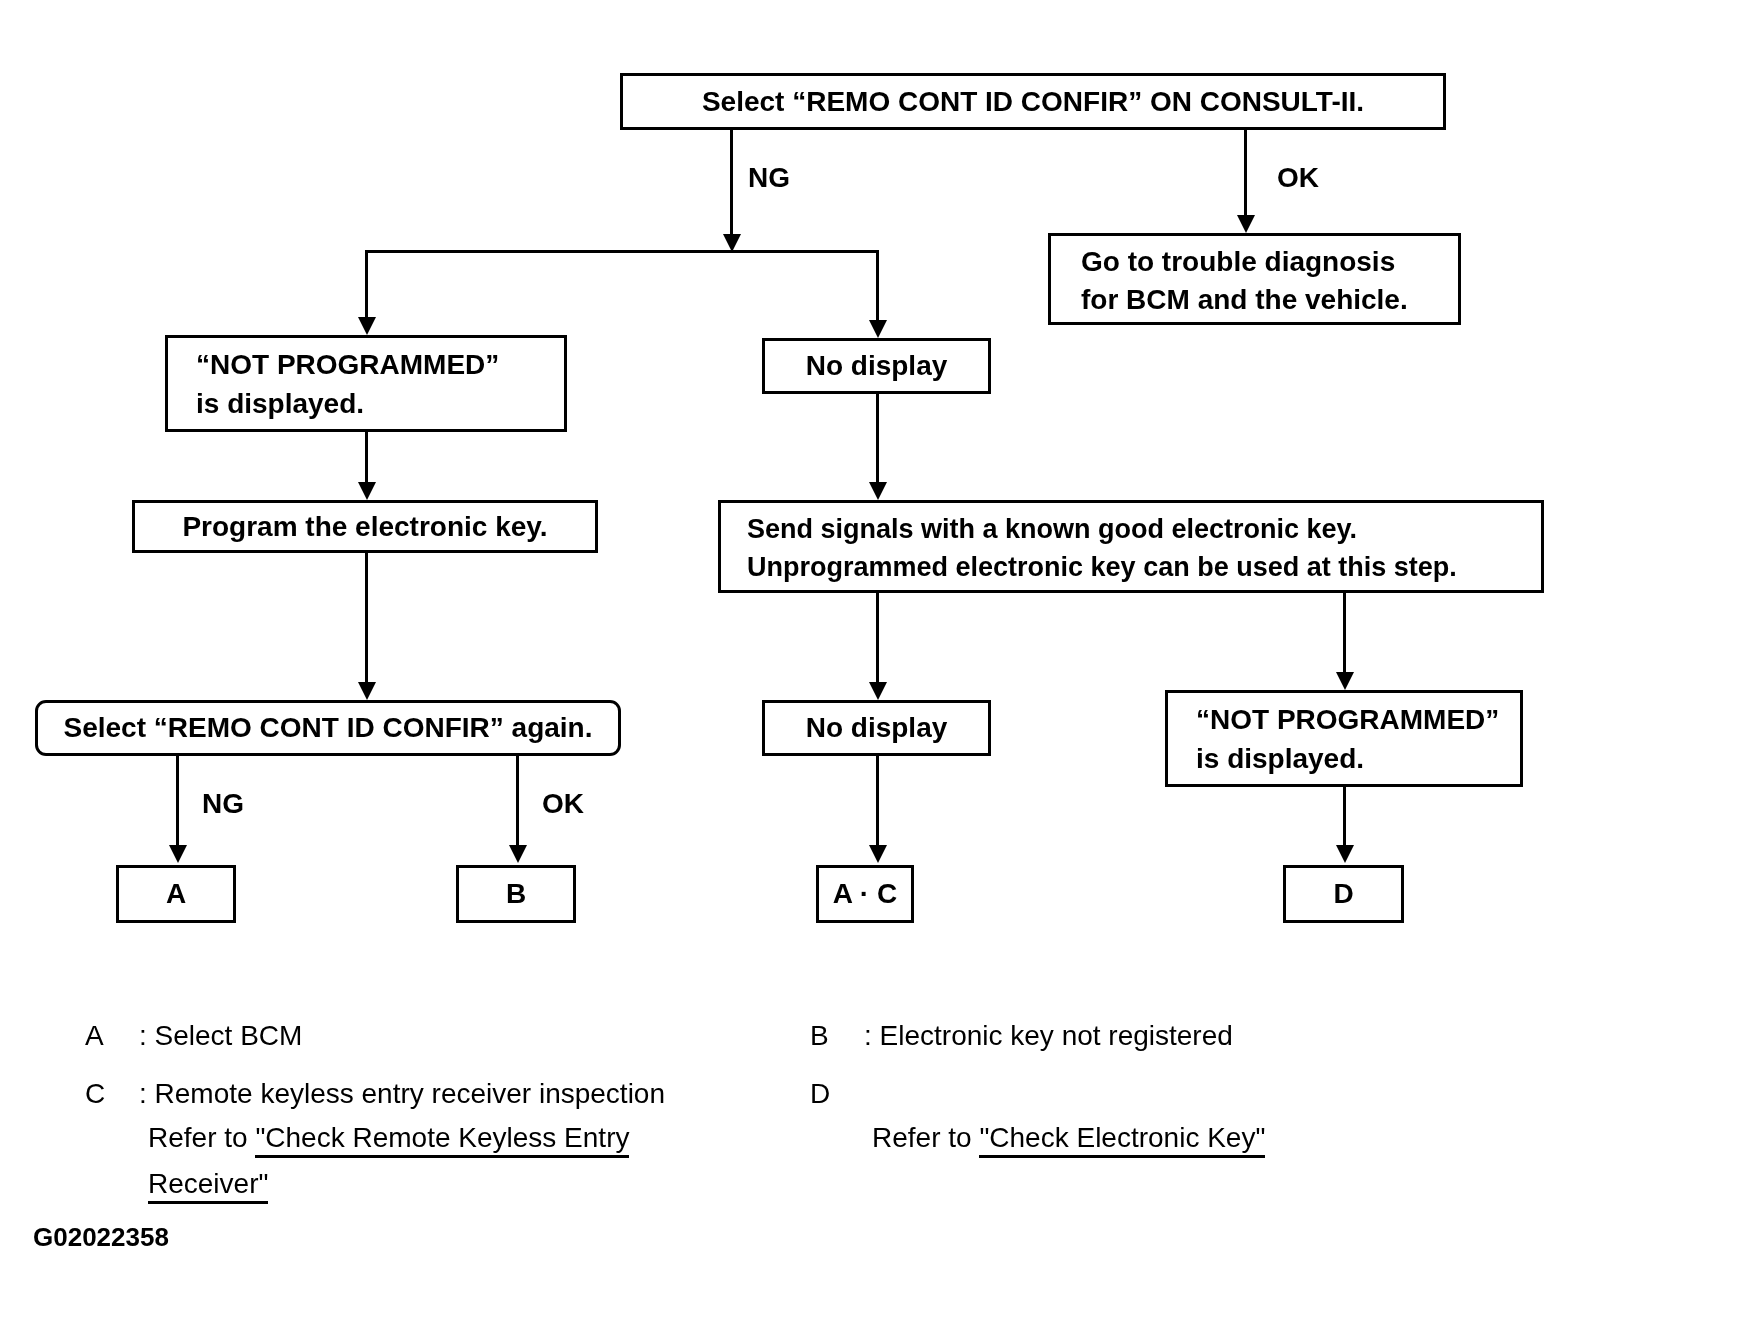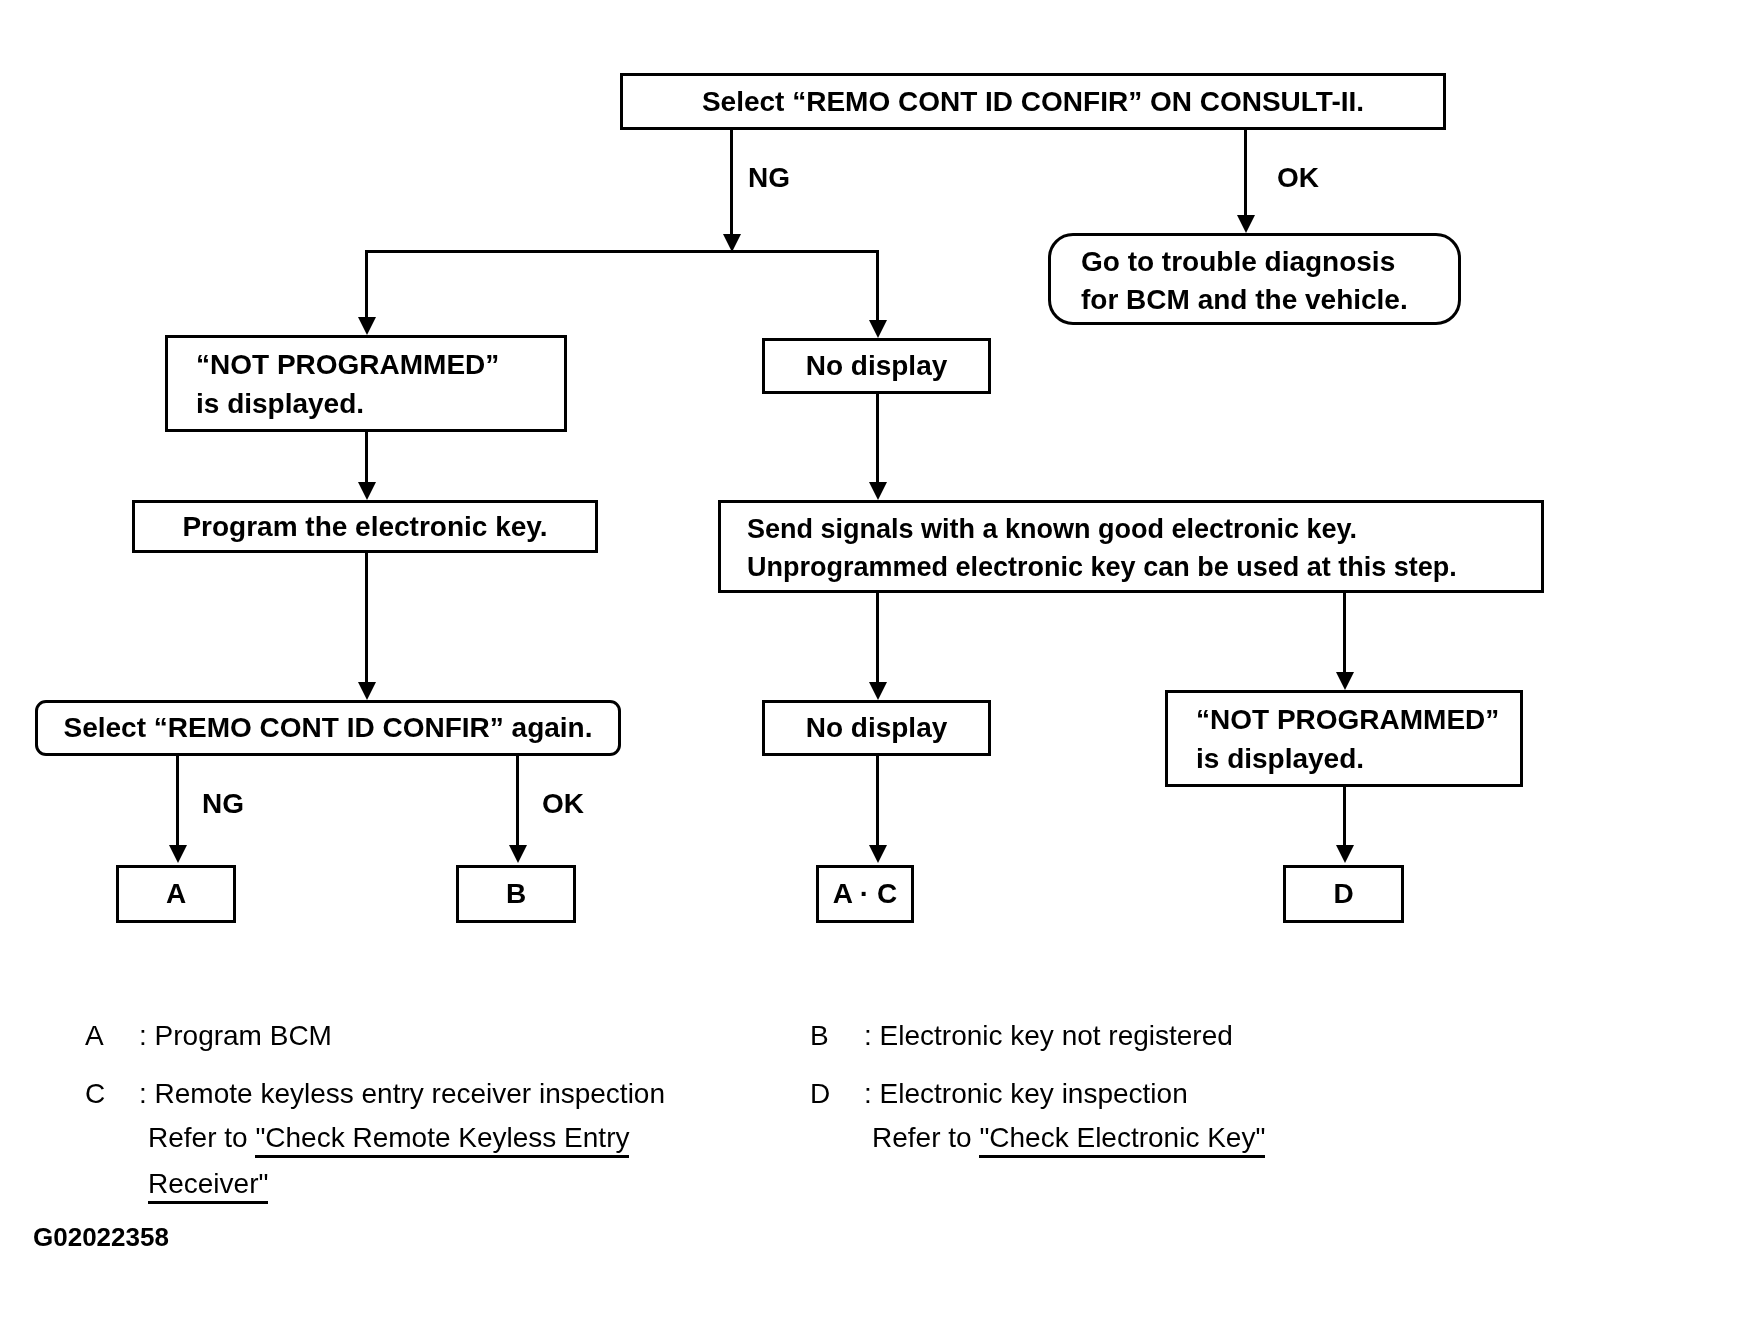--- a/index.html
+++ b/index.html
@@ -28,21 +28,21 @@
   .uline{border-bottom:3px solid #000;padding-bottom:2px;}
   .figure-id{position:absolute;font-size:26px;font-weight:600;}
 </style>
 </head>
 <body>
 
 <div id="stage">
 
   <div class="box center" style="left:620px;top:73px;width:826px;height:57px;">Select “REMO CONT ID CONFIR” ON CONSULT-II.</div>
 
-  <div class="box multi" style="left:1048px;top:233px;width:413px;height:92px;padding-left:30px;border-radius:25px;">
+  <div class="box multi" style="left:1048px;top:233px;width:413px;height:92px;padding-left:30px;">
     <div>Go to trouble diagnosis</div>
     <div>for BCM and the vehicle.</div>
   </div>
 
   <div class="box multi" style="left:165px;top:335px;width:402px;height:97px;padding-left:28px;line-height:39px;">
     <div>“NOT PROGRAMMED”</div>
     <div>is displayed.</div>
   </div>
 
   <div class="box center" style="left:762px;top:338px;width:229px;height:56px;">No display</div>
@@ -112,42 +112,41 @@
   <div class="arrow-down" style="left:509px;top:845px;"></div>
 
   <div class="vline" style="left:876px;top:756px;height:89px;"></div>
   <div class="arrow-down" style="left:869px;top:845px;"></div>
 
   <div class="vline" style="left:1343px;top:787px;height:58px;"></div>
   <div class="arrow-down" style="left:1336px;top:845px;"></div>
 
   <div class="legend-item" style="left:85px;top:1020px;">
     <span class="legend-letter">A</span>
-    <span>: Program BCM</span>
+    <span>: Select BCM</span>
   </div>
 
   <div class="legend-item" style="left:810px;top:1020px;">
     <span class="legend-letter">B</span>
     <span>: Electronic key not registered</span>
   </div>
 
   <div class="legend-item" style="left:85px;top:1078px;">
     <span class="legend-letter">C</span>
     <span>: Remote keyless entry receiver inspection</span>
   </div>
   <div class="legend-refer" style="left:148px;top:1122px;">
     <span>Refer to </span><span class="uline">"Check Remote Keyless Entry</span>
   </div>
   <div class="legend-refer" style="left:148px;top:1168px;">
     <span class="uline">Receiver"</span>
   </div>
 
   <div class="legend-item" style="left:810px;top:1078px;">
     <span class="legend-letter">D</span>
-    <span>: Electronic key inspection</span>
   </div>
   <div class="legend-refer" style="left:872px;top:1122px;">
     <span>Refer to </span><span class="uline">"Check Electronic Key"</span>
   </div>
 
   <div class="figure-id" style="left:33px;top:1222px;">G02022358</div>
 
 </div>
 
 </body></html>

